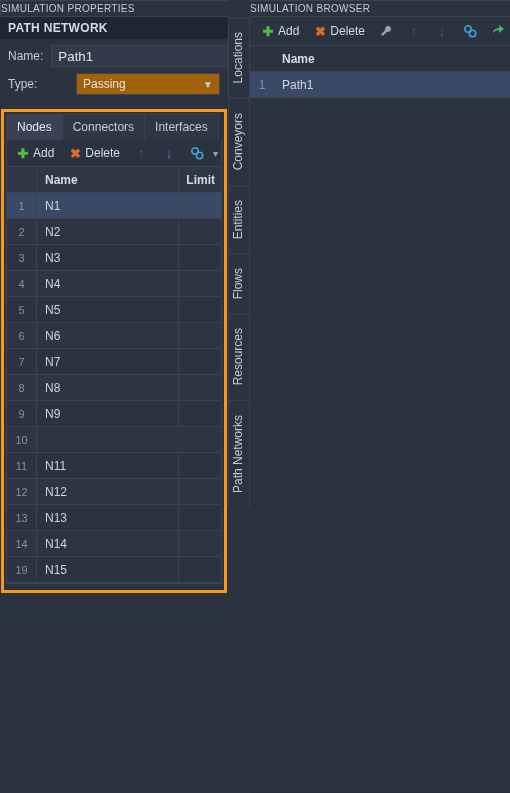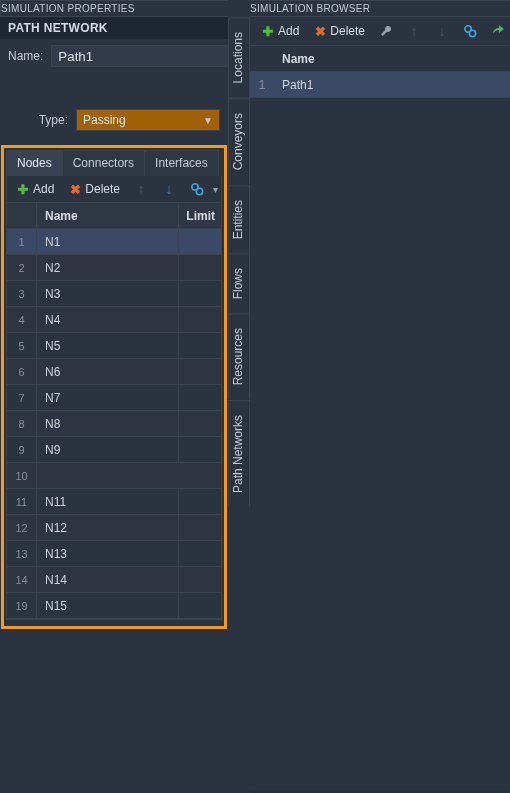--- a/index.html
+++ b/index.html
@@ -8,21 +8,21 @@
   .left-col { width: 228px; height: 100%; background: #2b3240; display: flex; flex-direction: column; }
   .right-col { flex: 1; height: 100%; background: #2b3240; display: flex; }
   .vert-tabs { width: 22px; background: #2b3240; display: flex; flex-direction: column; }
   .vtab { writing-mode: vertical-rl; transform: rotate(180deg); text-align: center; padding: 14px 2px; border: 1px solid #3b4250; border-top: none; font-size: 12px; color: #c6cbd4; cursor: pointer; background:#2b3240; }
   .vtab:first-child { border-top: 1px solid #3b4250; margin-top:17px;}
   .browser { flex: 1; display: flex; flex-direction: column; }
   .panel-title-bar { height: 17px; background: #2b3240; border: 1px solid #3b4250; border-left:none; border-right:none; display: flex; align-items: center; padding: 0 0; font-size: 10px; color: #c6cbd4; letter-spacing: .3px; }
   .left-col .panel-title-bar { border-left:1px solid #3b4250; }
   .section-header { background: #1e2633; padding: 4px 8px; font-weight: 600; color: #d7dbe3; letter-spacing:.3px; }
   .prop-row { display: flex; align-items: center; padding: 6px 8px; gap: 8px; }
-  .prop-label { width: 60px; color: #c6cbd4; text-align: right; }
+  .prop-label { width: 60px; color: #c6cbd4; }
   .text-input { flex: 1; background: #333a49; border: 1px solid #3b4250; color: #e1e4ea; padding: 3px 6px; height: 22px; }
   .select { flex: 1; background: #a16207; border: 1px solid #3b4250; color: #e1e4ea; height: 22px; display:flex; align-items:center; justify-content:space-between; padding:0 6px; }
   .select .caret { font-size:10px; color:#c6cbd4; }
   .highlight-box { border: 3px solid #f59a1c; margin: 8px 1px; padding: 2px 2px 6px 2px; }
   .tabs { display: flex; }
   .tab { padding: 5px 10px; border: 1px solid #3b4250; background: #2f3644; color: #c6cbd4; cursor:pointer; border-bottom:none; }
   .tab.active { background: #3a4152; color: #e6e9ee; border-bottom:1px solid #3a4152; }
   .tab + .tab { border-left: none; }
   .toolbar { display: flex; align-items: center; gap: 4px; padding: 3px 4px; border: 1px solid #3b4250; border-top:none; background:#2b3240; }
   .tb-btn { display:flex; align-items:center; gap:3px; padding:2px 4px; cursor:pointer; border:1px solid transparent; }
@@ -65,21 +65,21 @@
 
   <div class="left-col">
     <div class="panel-title-bar">
       <span>SIMULATION PROPERTIES</span>
     </div>
     <div class="section-header">PATH NETWORK</div>
     <div class="prop-row">
       <div class="prop-label">Name:</div>
       <input class="text-input" value="Path1" style="">
     </div>
-    <div class="prop-row" style="padding-top:0;margin-top:36px;">
+    <div class="prop-row" style="padding-top:0;">
       <div class="prop-label">Type:</div>
       <div class="select">
         <span>Passing</span>
         <span class="caret">▼</span>
       </div>
     </div>
 
     <div class="highlight-box">
       <div class="tabs">
         <div class="tab active">Nodes</div>

